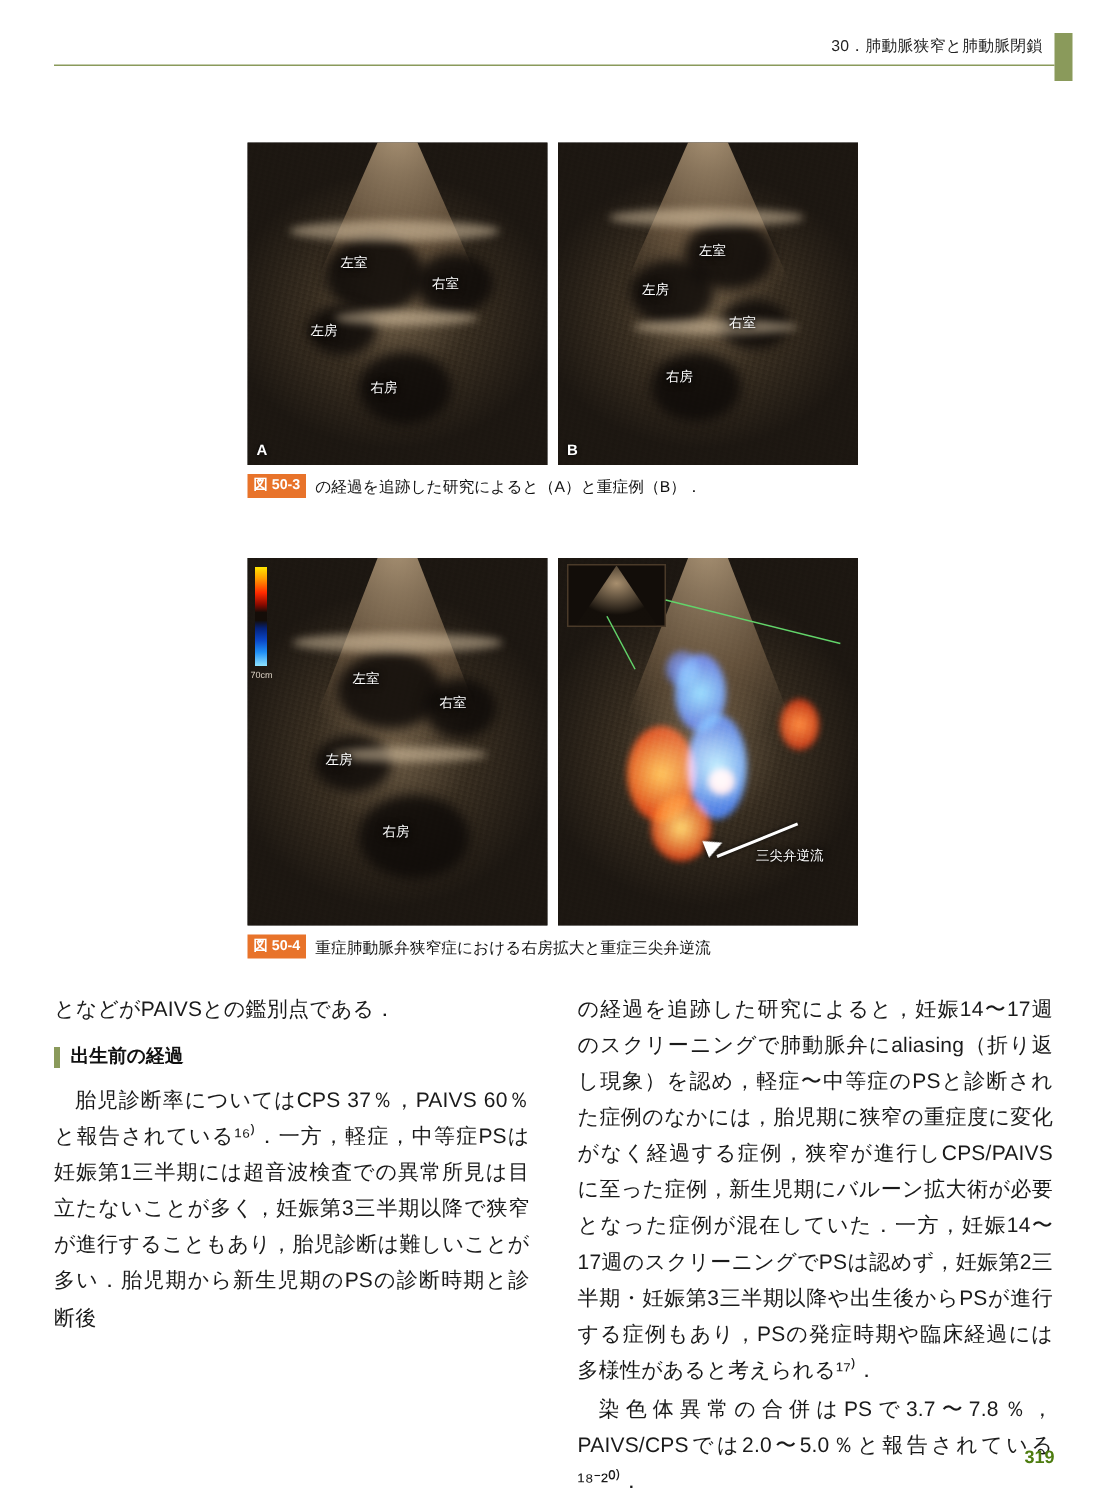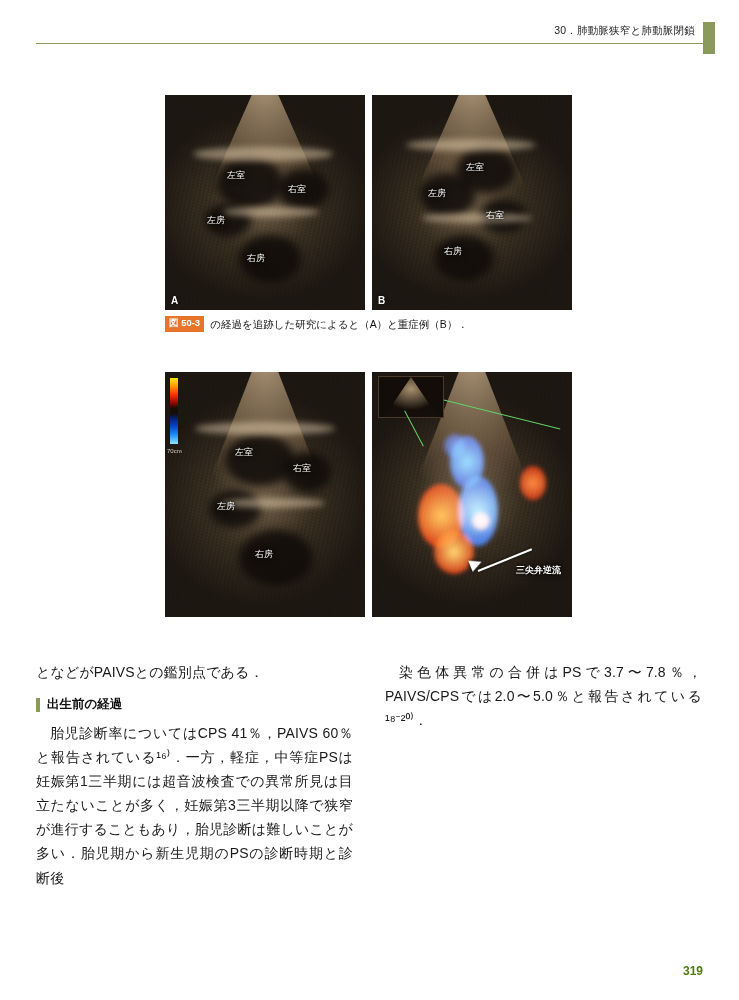--- a/index.html
+++ b/index.html
@@ -328,39 +328,44 @@
       <div class="dop" style="left:78px;top:64px;width:34px;height:52px;background:radial-gradient(circle,#5fd2ff,#1551d8 70%);"></div>
       <div class="dop" style="left:86px;top:104px;width:40px;height:70px;background:radial-gradient(circle,#9fe9ff,#1b63e0 70%);"></div>
       <div class="dop" style="left:72px;top:62px;width:22px;height:24px;background:radial-gradient(circle,#2f6fe8,#0b2e8a 75%);"></div>
       <div class="dop" style="left:46px;top:112px;width:46px;height:64px;background:radial-gradient(circle,#ffb33a,#d42a00 70%);"></div>
       <div class="dop" style="left:62px;top:158px;width:40px;height:44px;background:radial-gradient(circle,#ffd15e,#c62200 72%);"></div>
       <div class="dop" style="left:148px;top:94px;width:26px;height:34px;background:radial-gradient(circle,#ff7a2a,#b81c00 72%);"></div>
       <div class="dop" style="left:100px;top:140px;width:18px;height:18px;background:radial-gradient(circle,#fff38a,#ffa800 75%);"></div>
 
       <div class="arrow-line" style="left:106px;top:198px;width:58px;transform:rotate(-22deg);"></div>
       <div class="arrow-head" style="left:98px;top:186px;transform:rotate(158deg);"></div>
-      <div class="lbl" style="left:144px;top:192px;font-weight:bold;">三尖弁逆流</div>
-    </div>
-  </div>
-
+      <div class="lbl" style="left:132px;top:192px;">三尖弁逆流</div>
+    </div>
+  </div>
+
+  <div class="caption">
+    <span class="cap-tag">図 50-4</span>
+    <span class="cap-text">重症肺動脈弁狭窄症における右房拡大と重症三尖弁逆流</span>
+  </div>
 </div>
 
 <div class="body-cols">
 
   <div class="col">
     <p class="para">となどがPAIVSとの鑑別点である．</p>
 
     <div class="sec-head">
       <span class="sec-bar"></span>
       <span class="sec-title">出生前の経過</span>
     </div>
 
-    <p class="para indent">胎児診断率についてはCPS 41％，PAIVS 60％と報告されている¹⁶⁾．一方，軽症，中等症PSは妊娠第1三半期には超音波検査での異常所見は目立たないことが多く，妊娠第3三半期以降で狭窄が進行することもあり，胎児診断は難しいことが多い．胎児期から新生児期のPSの診断時期と診断後</p>
+    <p class="para indent">胎児診断率についてはCPS 37％，PAIVS 60％と報告されている¹⁶⁾．一方，軽症，中等症PSは妊娠第1三半期には超音波検査での異常所見は目立たないことが多く，妊娠第3三半期以降で狭窄が進行することもあり，胎児診断は難しいことが多い．胎児期から新生児期のPSの診断時期と診断後</p>
   </div>
 
   <div class="col">
+    <p class="para">の経過を追跡した研究によると，妊娠14〜17週のスクリーニングで肺動脈弁にaliasing（折り返し現象）を認め，軽症〜中等症のPSと診断された症例のなかには，胎児期に狭窄の重症度に変化がなく経過する症例，狭窄が進行しCPS/PAIVSに至った症例，新生児期にバルーン拡大術が必要となった症例が混在していた．一方，妊娠14〜17週のスクリーニングでPSは認めず，妊娠第2三半期・妊娠第3三半期以降や出生後からPSが進行する症例もあり，PSの発症時期や臨床経過には多様性があると考えられる¹⁷⁾．</p>
 
 
     <p class="para indent">染色体異常の合併はPSで3.7〜7.8％，PAIVS/CPSでは2.0〜5.0％と報告されている¹⁸⁻²⁰⁾．</p>
   </div>
 </div>
 
 <div class="page-num">319</div>
 
 </body></html>

